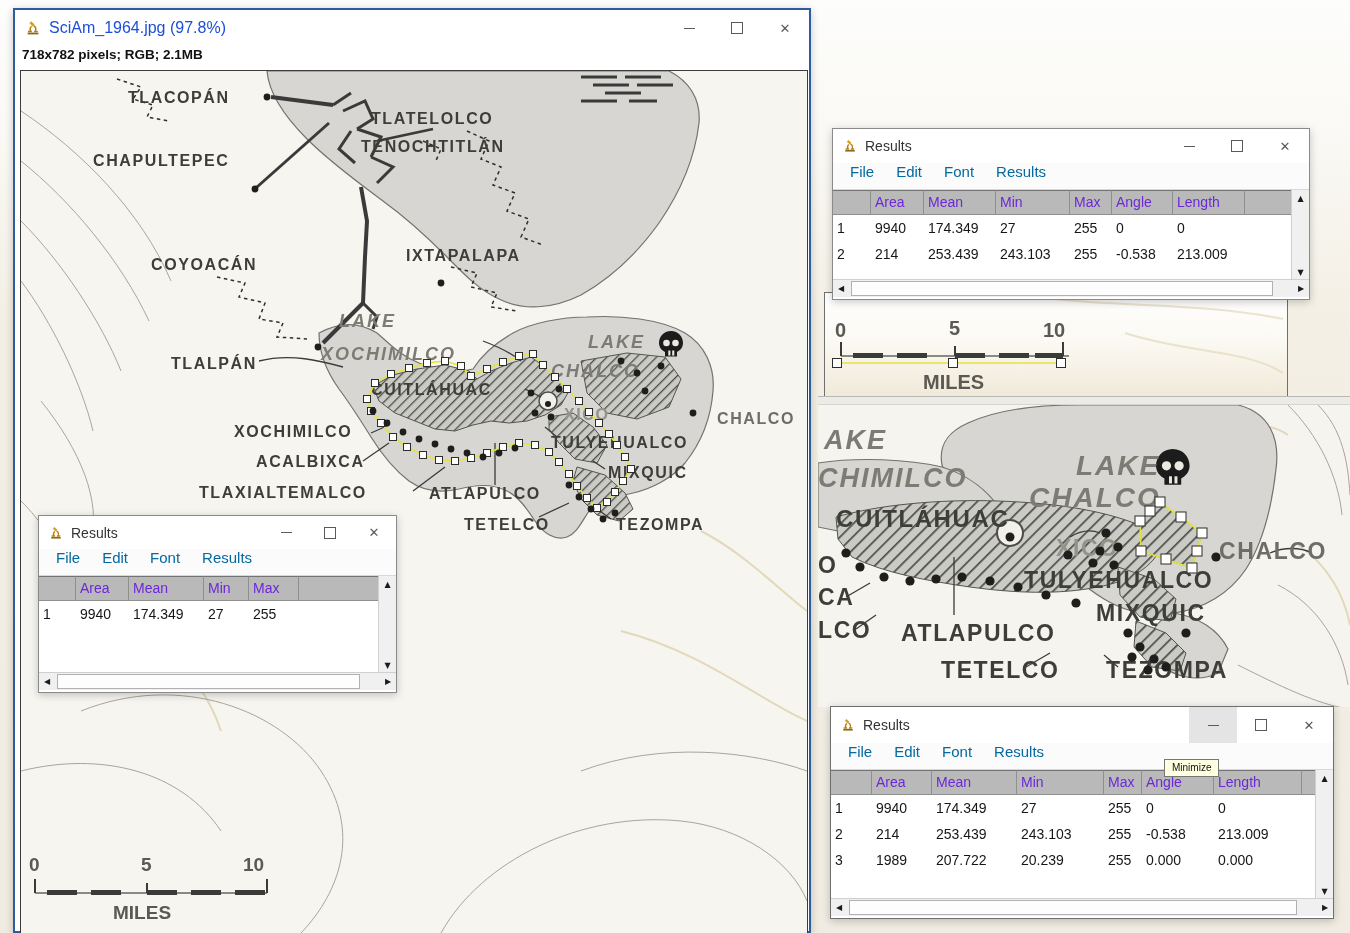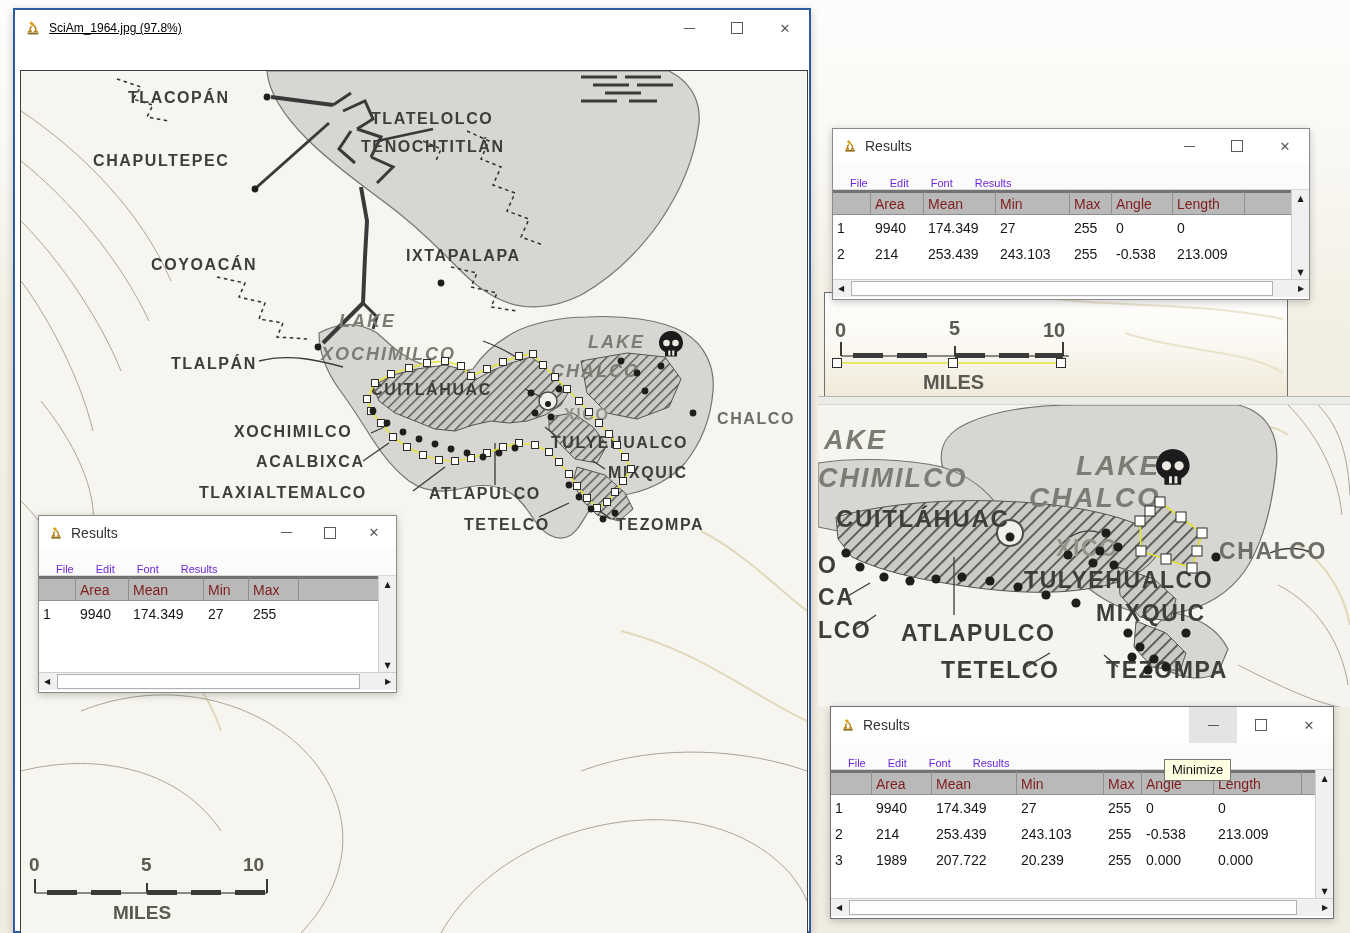--- a/index.html
+++ b/index.html
@@ -10,37 +10,37 @@
   }
   
   .window{position:absolute;background:#fff;border:1px solid #8a8a8a;box-shadow:0 2px 8px rgba(0,0,0,.22);}
   .titlebar{position:relative;height:34px;display:flex;align-items:center;padding:0 0 0 10px;background:#fff;}
   .title-text{font-size:14px;color:#333;margin-left:8px;}
   .controls{margin-left:auto;display:flex;height:100%;}
   .ctrl{width:48px;height:100%;display:flex;align-items:center;justify-content:center;color:#5a5a5a;font-family:"DejaVu Sans",sans-serif;font-size:13px;}
   .ctrl.hovered{background:#e4e4e4;}
   .min-glyph{display:block;width:11px;height:0;border-bottom:1.6px solid #5a5a5a;}
   .max-glyph{display:block;width:10px;height:10px;border:1.4px solid #5a5a5a;background:transparent;}
-  .menubar{display:flex;align-items:flex-end;height:26px;padding:0 6px;background:#fbfbfb;font-size:11px;color:#6d28d9;}
+  .menubar{display:flex;align-items:flex-start;height:26px;padding:0 6px;background:#fbfbfb;font-size:15px;color:#0369a1;}
   .menu-item{padding:0 11px;cursor:default;}
   .tablebox{position:relative;border-top:1px solid #d8d8d8;background:#fff;overflow:hidden;}
   .thead{display:flex;background:#b9b9b9;height:25px;box-sizing:border-box;}
-  .th{box-sizing:border-box;border-right:1px solid #8f8f8f;border-top:3px solid #737373;border-bottom:1px solid #8f8f8f;padding:3px 4px 0 4px;font-size:14px;color:#7f1d1d;overflow:hidden;white-space:nowrap;}
+  .th{box-sizing:border-box;border-right:1px solid #8f8f8f;border-top:1px solid #737373;border-bottom:1px solid #8f8f8f;padding:3px 4px 0 4px;font-size:14px;color:#6d28d9;overflow:hidden;white-space:nowrap;}
   .th.fill{flex:1;border-right:none;}
   .tr{display:flex;height:26px;background:#fff;}
   .td{box-sizing:border-box;padding:5px 4px 0 4px;font-size:14px;color:#161616;white-space:nowrap;overflow:visible;}
   .vscroll{position:absolute;top:0;right:0;bottom:17px;width:17px;background:#f0f0f0;border-left:1px solid #cfcfcf;display:flex;flex-direction:column;justify-content:space-between;align-items:center;}
   .hscroll{position:absolute;left:0;right:0;bottom:0;height:17px;background:#f0f0f0;border-top:1px solid #cfcfcf;display:flex;align-items:center;}
   .sbtn{width:16px;height:16px;display:flex;align-items:center;justify-content:center;font-size:8px;color:#1b1b1b;font-family:"DejaVu Sans",sans-serif;background:#f0f0f0;}
   .hthumb{flex:1;height:13px;margin:0 20px 0 2px;background:#fdfdfd;border:1px solid #b1b1b1;}
-  .tooltip{position:absolute;background:#ffffe1;border:1px solid #767676;font-size:13px;color:#111;padding:2px 7px 3px 7px;z-index:50;white-space:nowrap;}
+  .tooltip{position:absolute;background:#ffffe1;border:1px solid #767676;font-size:10px;color:#111;padding:2px 7px 3px 7px;z-index:50;white-space:nowrap;}
   
   #main-window{left:13px;top:8px;width:798px;height:925px;border:2px solid #2e5c9e;box-sizing:border-box;z-index:1;}
   #main-window .titlebar{height:36px;}
-  #main-window .title-text{color:#000000;font-size:12px;text-decoration:underline;}
+  #main-window .title-text{color:#1d4ed8;font-size:16px;}
   #info-bar{height:22px;padding:1px 0 0 7px;font-size:13.5px;font-weight:700;color:#111;background:#fff;}
   #map-canvas{position:absolute;left:5px;top:60px;width:786px;height:862px;border:1px solid #3c3c3c;background:#f7f5ef;overflow:hidden;}
   
   #frag-panel{position:absolute;left:824px;top:292px;width:462px;height:106px;border:1px solid #6f6f6f;background:linear-gradient(180deg,#ffffff 0,#fbf9f3 45%,#f0e9d8 100%);z-index:2;overflow:hidden;}
   #results-top{left:832px;top:128px;width:476px;height:170px;z-index:3;}
   #crop-panel{position:absolute;left:818px;top:396px;width:532px;height:310px;background:#eab308;border-top:1px solid #b9b7b2;z-index:4;overflow:hidden;}
   #crop-strip{height:7px;background:#ebebe8;border-bottom:1px solid #d7d5d0;}
   #results-bottom{left:830px;top:706px;width:502px;height:211px;z-index:5;border:1px solid #6f6f6f;}
   #results-left{left:38px;top:515px;width:357px;height:176px;z-index:6;}
   
@@ -81,20 +81,21 @@
           <span class="min-glyph"></span>
         </span>
       <span class="ctrl">
           <span class="max-glyph"></span>
         </span>
       <span class="ctrl">
           <span>✕</span>
         </span>
     </div>
   </div>
+  <div id="info-bar">718x782 pixels; RGB; 2.1MB</div>
   <div id="map-canvas">
     <svg id="main-map" width="786" height="862" viewBox="0 0 786 862">
       <defs>
         <pattern id="hatchA" width="7" height="7" patternTransform="rotate(45)" patternUnits="userSpaceOnUse">
           <rect width="7" height="7" fill="#cbcbc6"></rect>
           <line x1="0" y1="0" x2="0" y2="7" stroke="#4c4c48" stroke-width="2.6"></line>
         </pattern>
       </defs>
       <rect width="786" height="862" fill="#f7f5ef"></rect>
 

